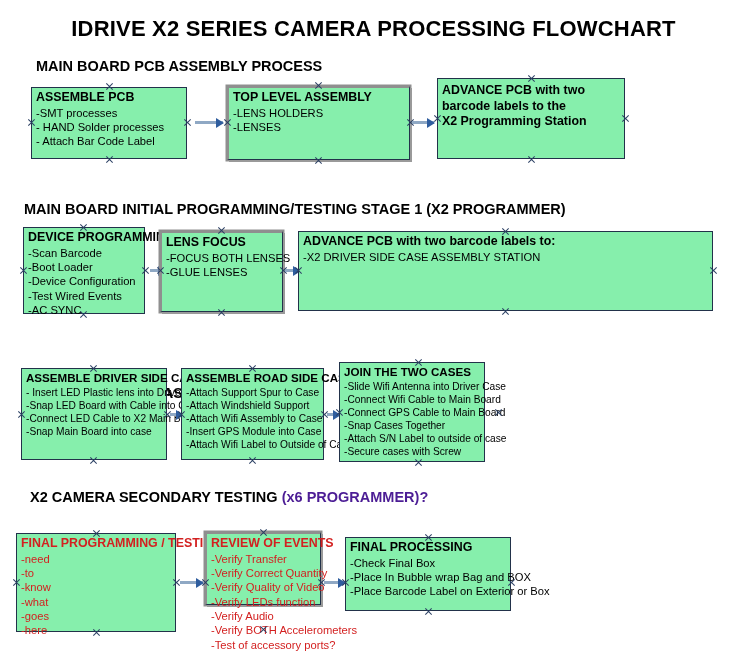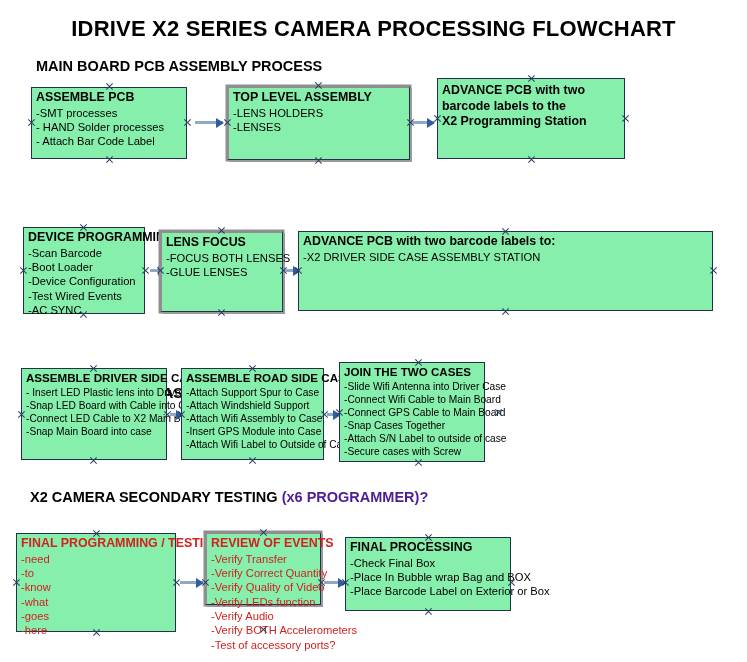--- a/index.html
+++ b/index.html
@@ -101,20 +101,23 @@
   <div class="node" style="left:437px;top:78px;width:188px;height:81px;padding-top:4px;">
     <span class="ttl">ADVANCE PCB with two</span>
     <span class="ttl">barcode labels to the</span>
     <span class="ttl"> X2 Programming Station</span>
   </div>
   <div class="hx" style="left:527px;top:74px;"></div>
   <div class="hx" style="left:527px;top:155px;"></div>
   <div class="hx" style="left:433px;top:114px;"></div>
   <div class="hx" style="left:621px;top:114px;"></div>
 
+  <div class="section-title" style="left:24px;top:201px;">
+    <span>MAIN BOARD INITIAL PROGRAMMING/TESTING STAGE 1 (X2 PROGRAMMER)</span>
+  </div>
 
   <div class="node" style="left:23px;top:227px;width:122px;height:87px;">
     <span class="ttl">DEVICE PROGRAMMING</span>
     <span class="ln">-Scan Barcode</span>
     <span class="ln">-Boot Loader</span>
     <span class="ln">-Device Configuration</span>
     <span class="ln">-Test Wired Events</span>
     <span class="ln">-AC SYNC</span>
   </div>
   <div class="hx" style="left:79px;top:223px;"></div>

